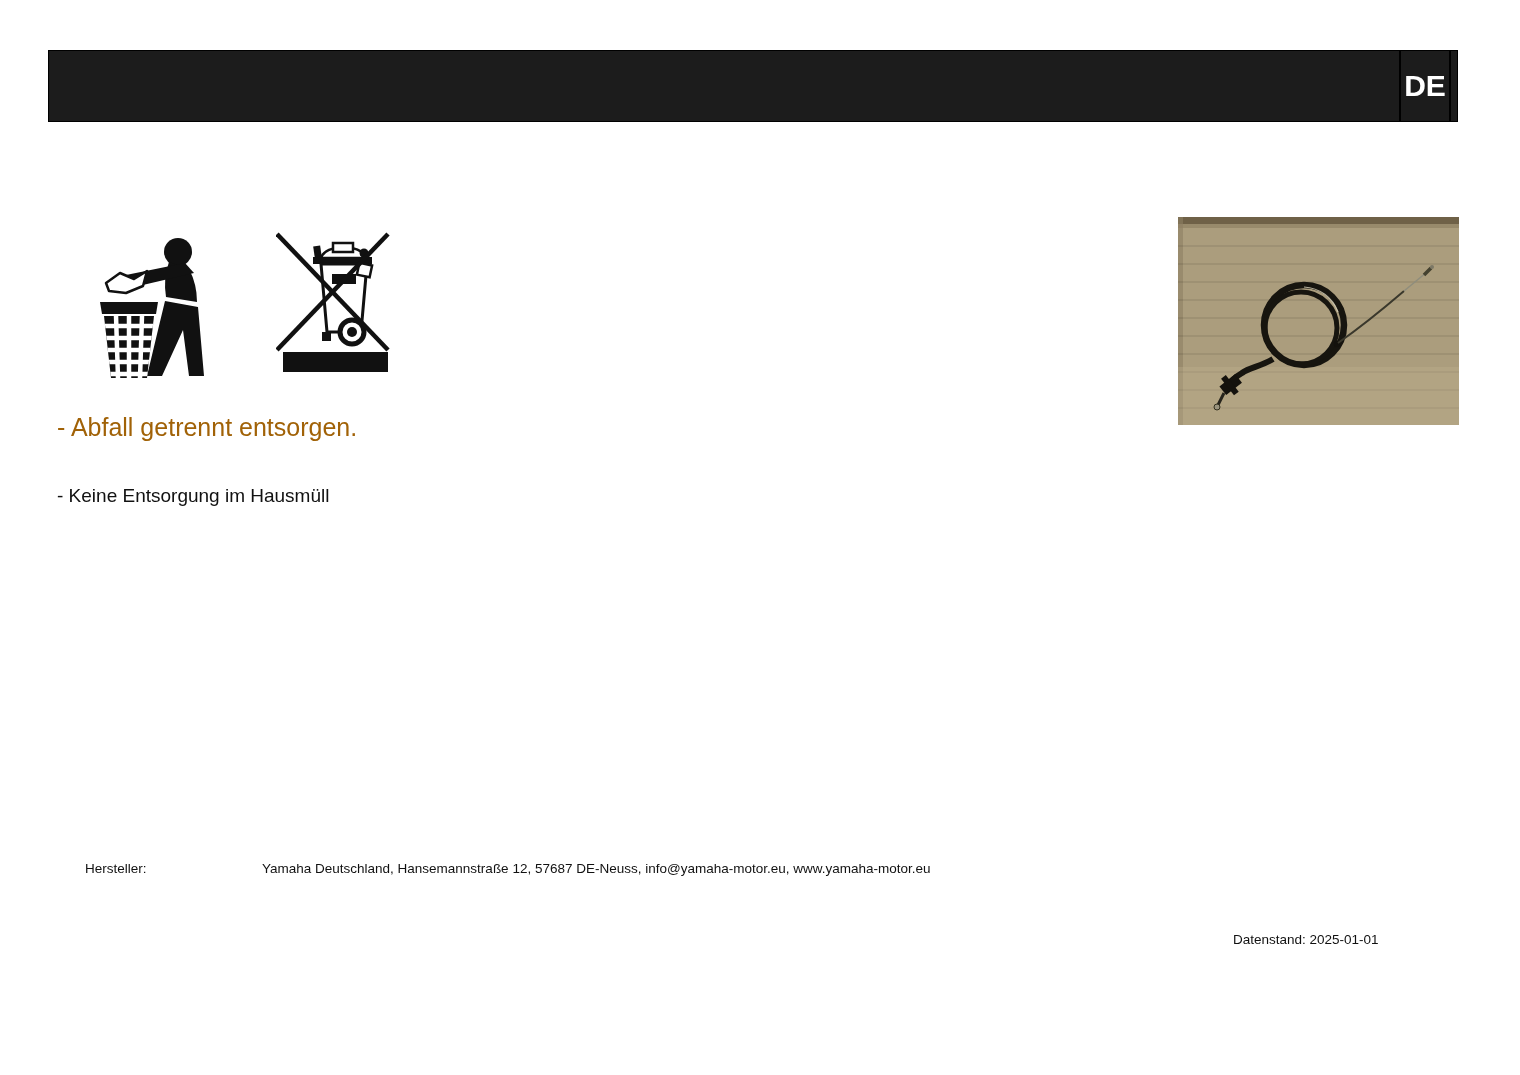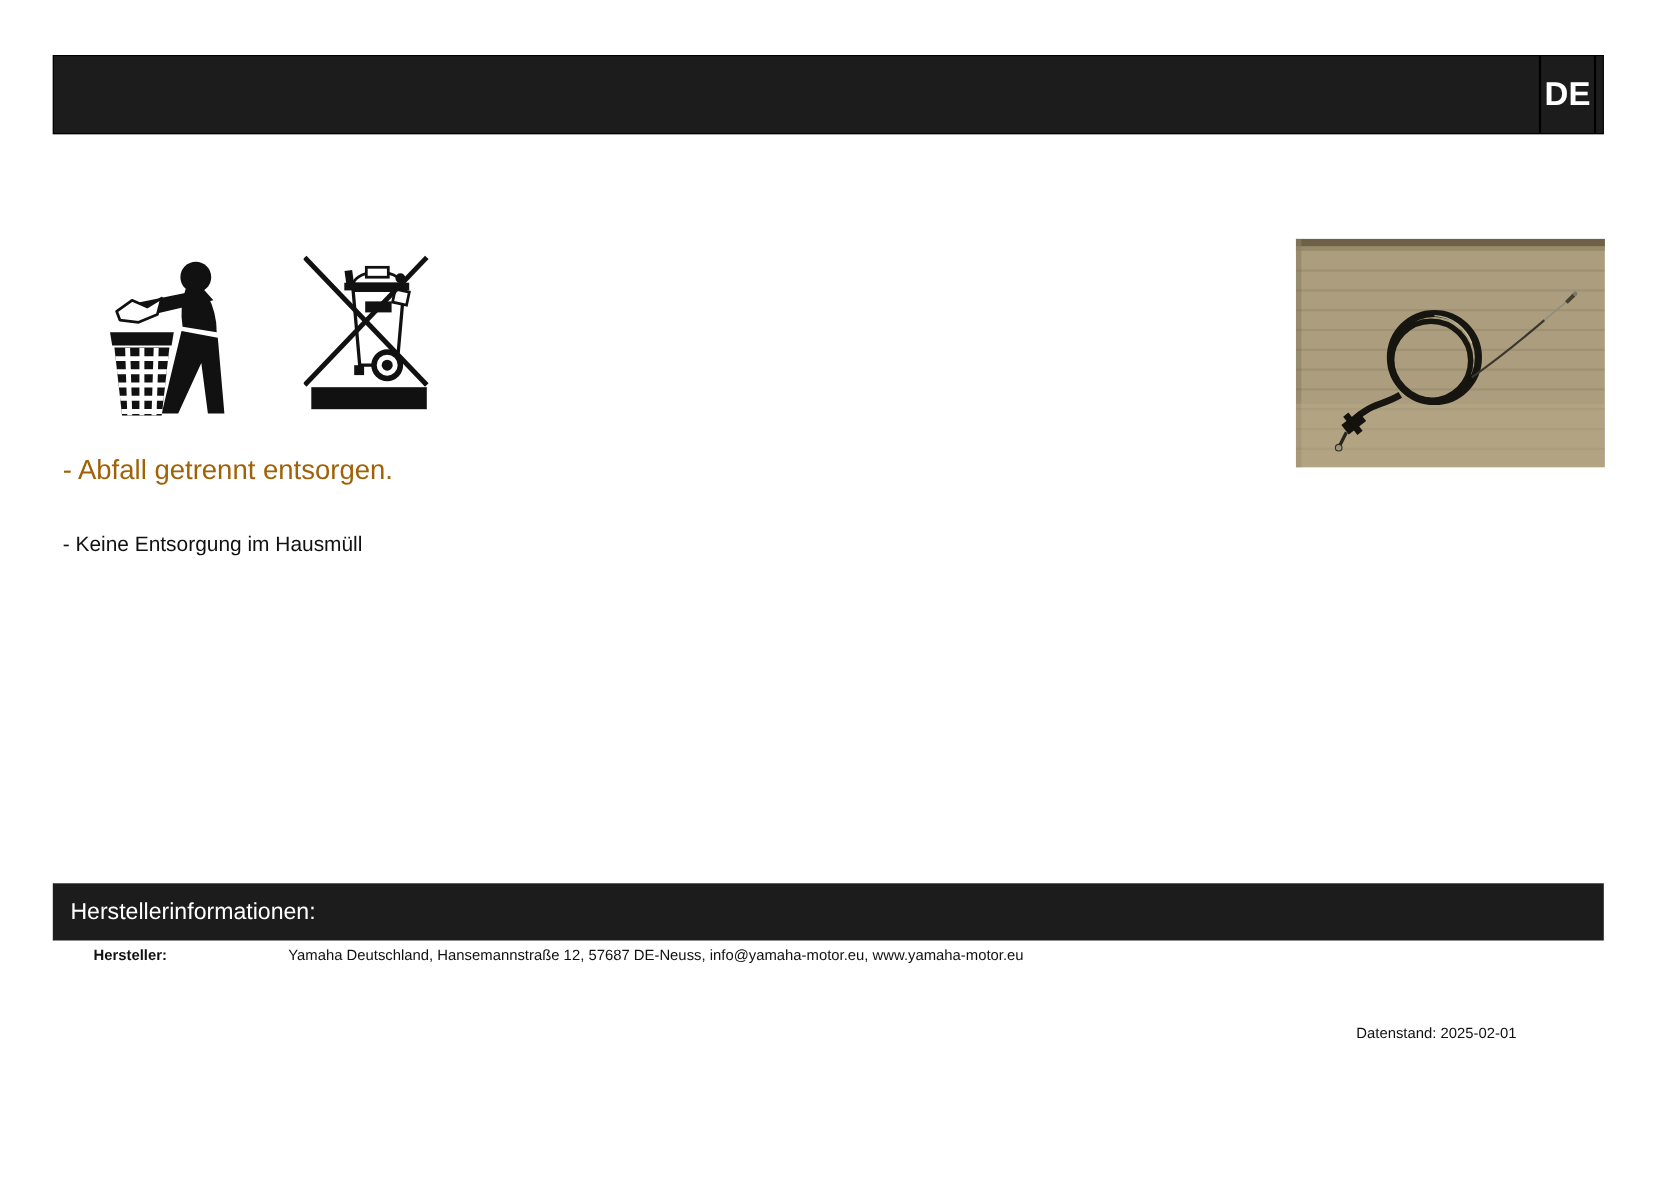--- a/index.html
+++ b/index.html
@@ -31,21 +31,21 @@
   .product-photo{position:absolute;left:1178px;top:217px;width:281px;height:208px;}
 
   
   .note-0{position:absolute;left:57px;top:413px;font-size:25px;color:#a16207;white-space:nowrap;}
   .note-1{position:absolute;left:57px;top:450px;font-size:19px;color:#111;white-space:nowrap;margin-top:35px;}
 
   
   .bar-mfr{position:absolute;left:48px;top:803px;width:1410px;height:52px;background:#1c1c1c;}
   .bar-mfr .mfr-heading{position:absolute;left:16px;top:0;height:52px;line-height:52px;
             color:#fff;font-size:21px;font-weight:normal;white-space:nowrap;}
-  .mfr-label{position:absolute;left:85px;top:861px;font-size:13.5px;font-weight:bold;color:#111;white-space:nowrap;}
+  .mfr-label{position:absolute;left:85px;top:861px;font-size:13.5px;font-weight:normal;color:#111;white-space:nowrap;}
   .mfr-value{position:absolute;left:262px;top:861px;font-size:13.5px;color:#111;white-space:nowrap;}
 
   .datenstand{position:absolute;left:1233px;top:932px;font-size:13.5px;color:#111;white-space:nowrap;}
 </style>
 </head>
 <body>
 
 <div class="page">
 
   <div class="bar-black">
@@ -143,21 +143,18 @@
     <circle cx="159" cy="127" r="3.2" fill="#14120d"></circle>
     <path d="M160,126 C180,112 205,92 226,74" fill="none" stroke="#3a382c" stroke-width="2"></path>
     <path d="M226,74 L249,55" fill="none" stroke="#8f8d7c" stroke-width="1.5"></path>
     <line x1="246" y1="58" x2="253" y2="51" stroke="#44412f" stroke-width="3.5"></line>
     <circle cx="254" cy="50" r="2" fill="#7c7866"></circle>
   </svg>
 
   <div class="note-0">- Abfall getrennt entsorgen.</div>
   <div class="note-1">- Keine Entsorgung im Hausmüll</div>
 
-  <div class="bar-mfr">
-    <div class="mfr-heading">Herstellerinformationen:</div>
-  </div>
   <div class="mfr-label">Hersteller:</div>
   <div class="mfr-value">Yamaha Deutschland, Hansemannstraße 12, 57687 DE-Neuss, info@yamaha-motor.eu, www.yamaha-motor.eu</div>
 
-  <div class="datenstand">Datenstand: 2025-02-01</div>
+  <div class="datenstand">Datenstand: 2025-01-01</div>
 
 </div>
 
 </body></html>

